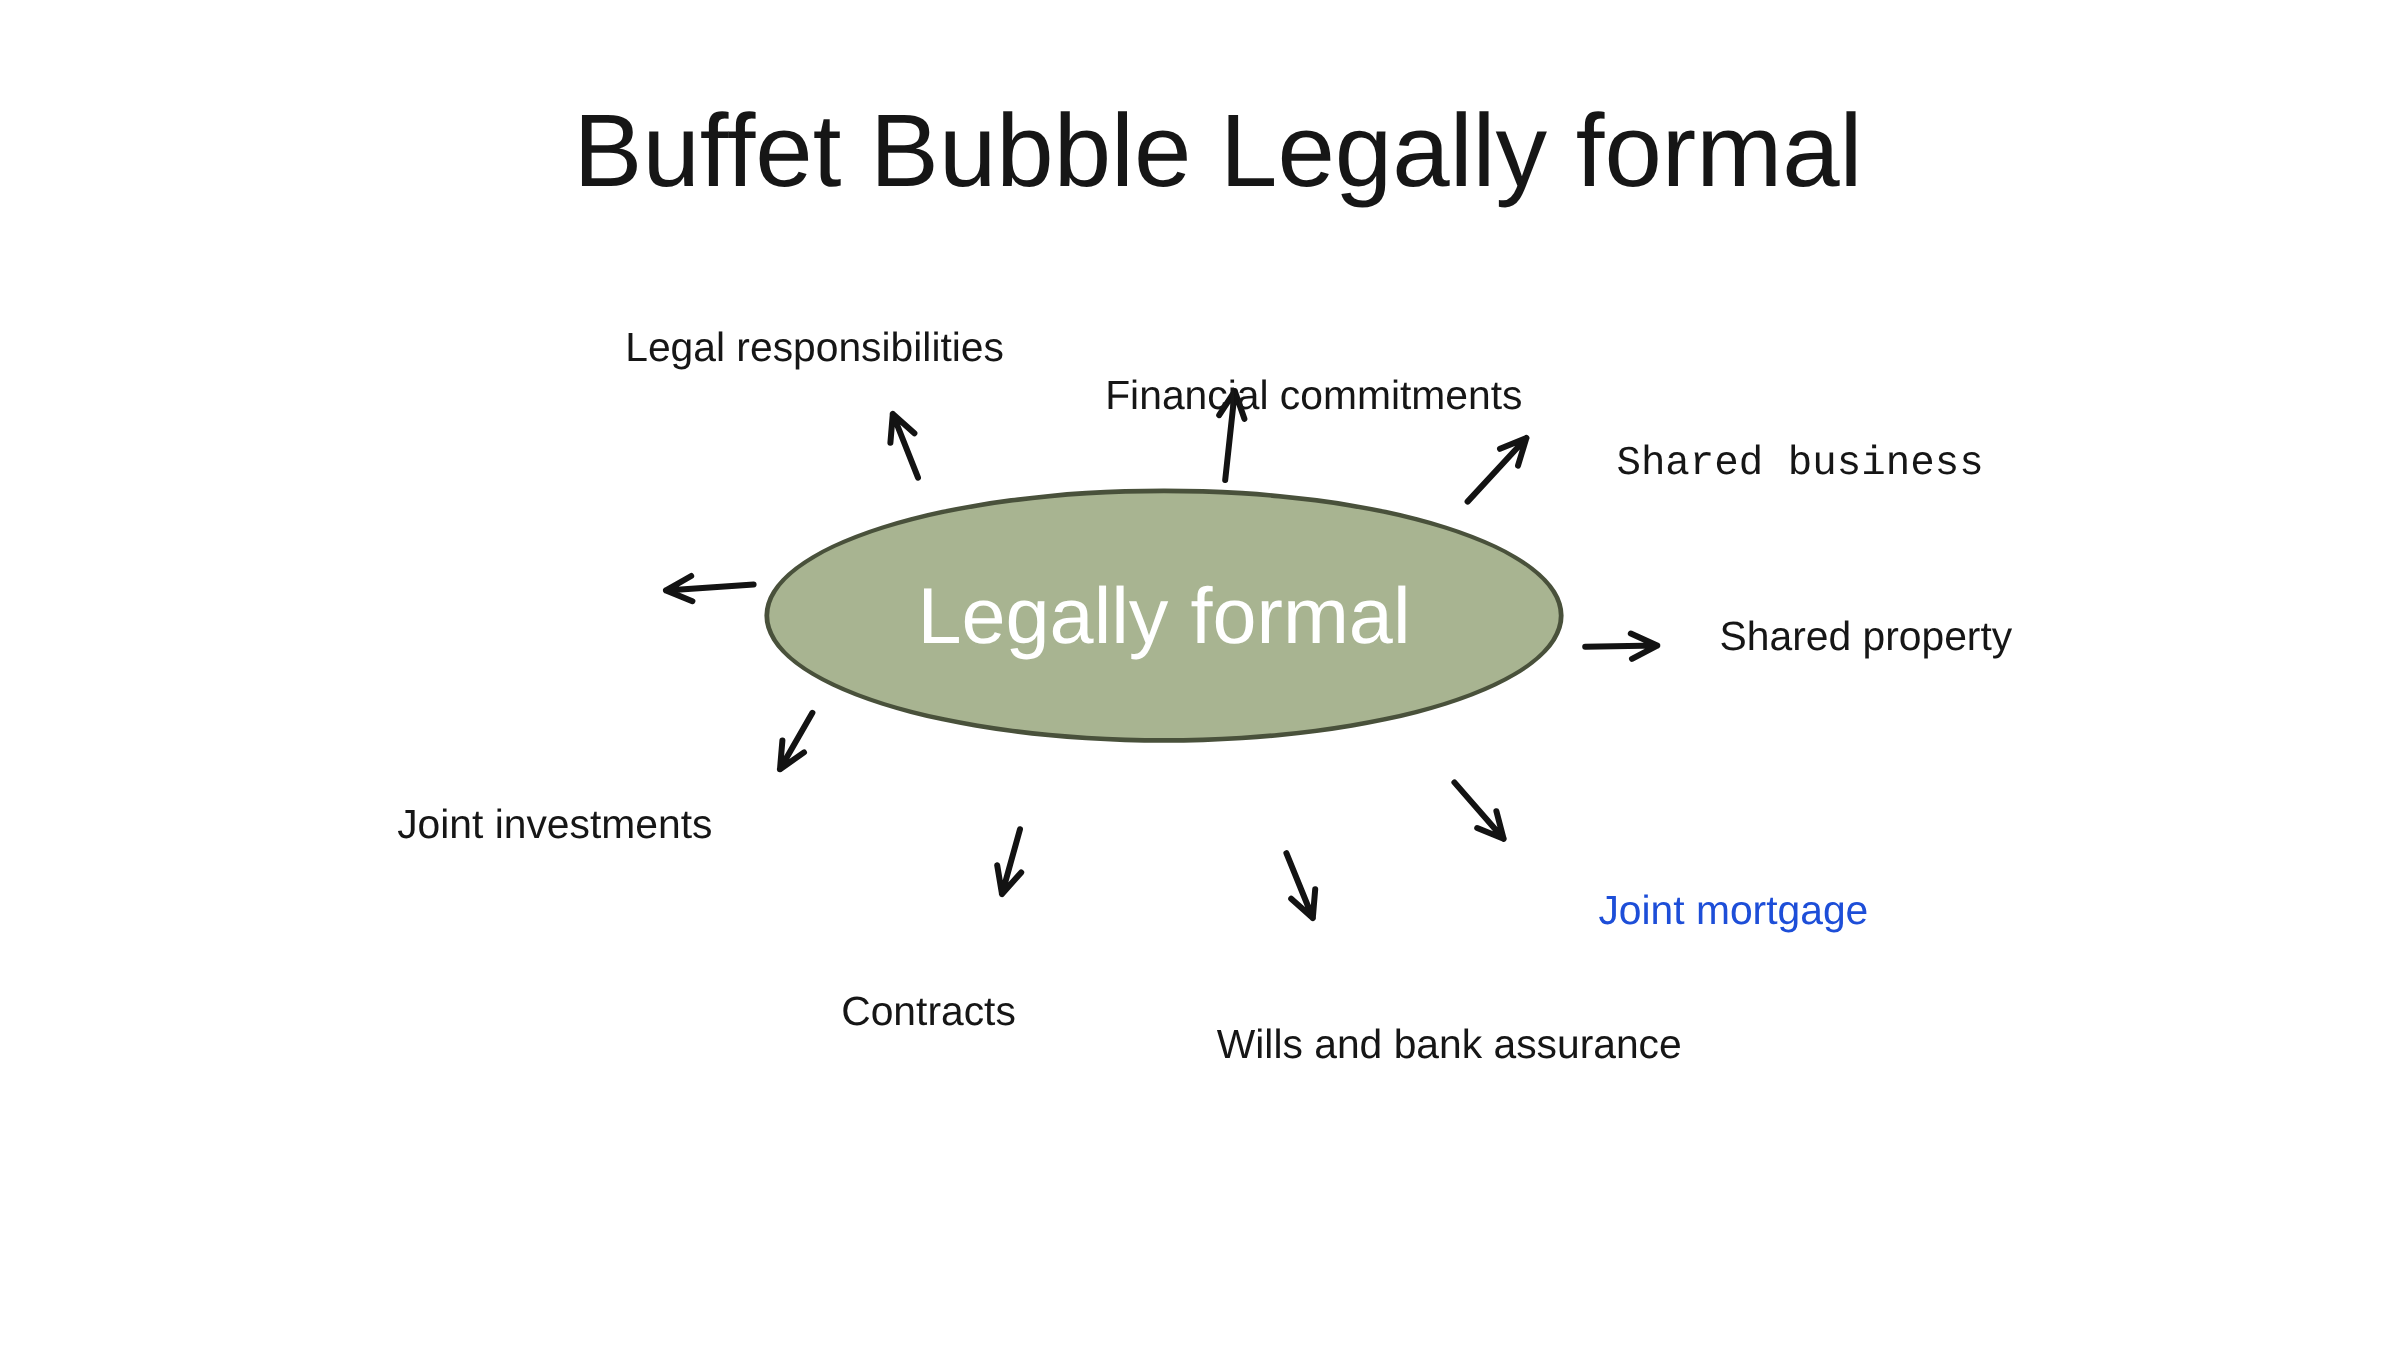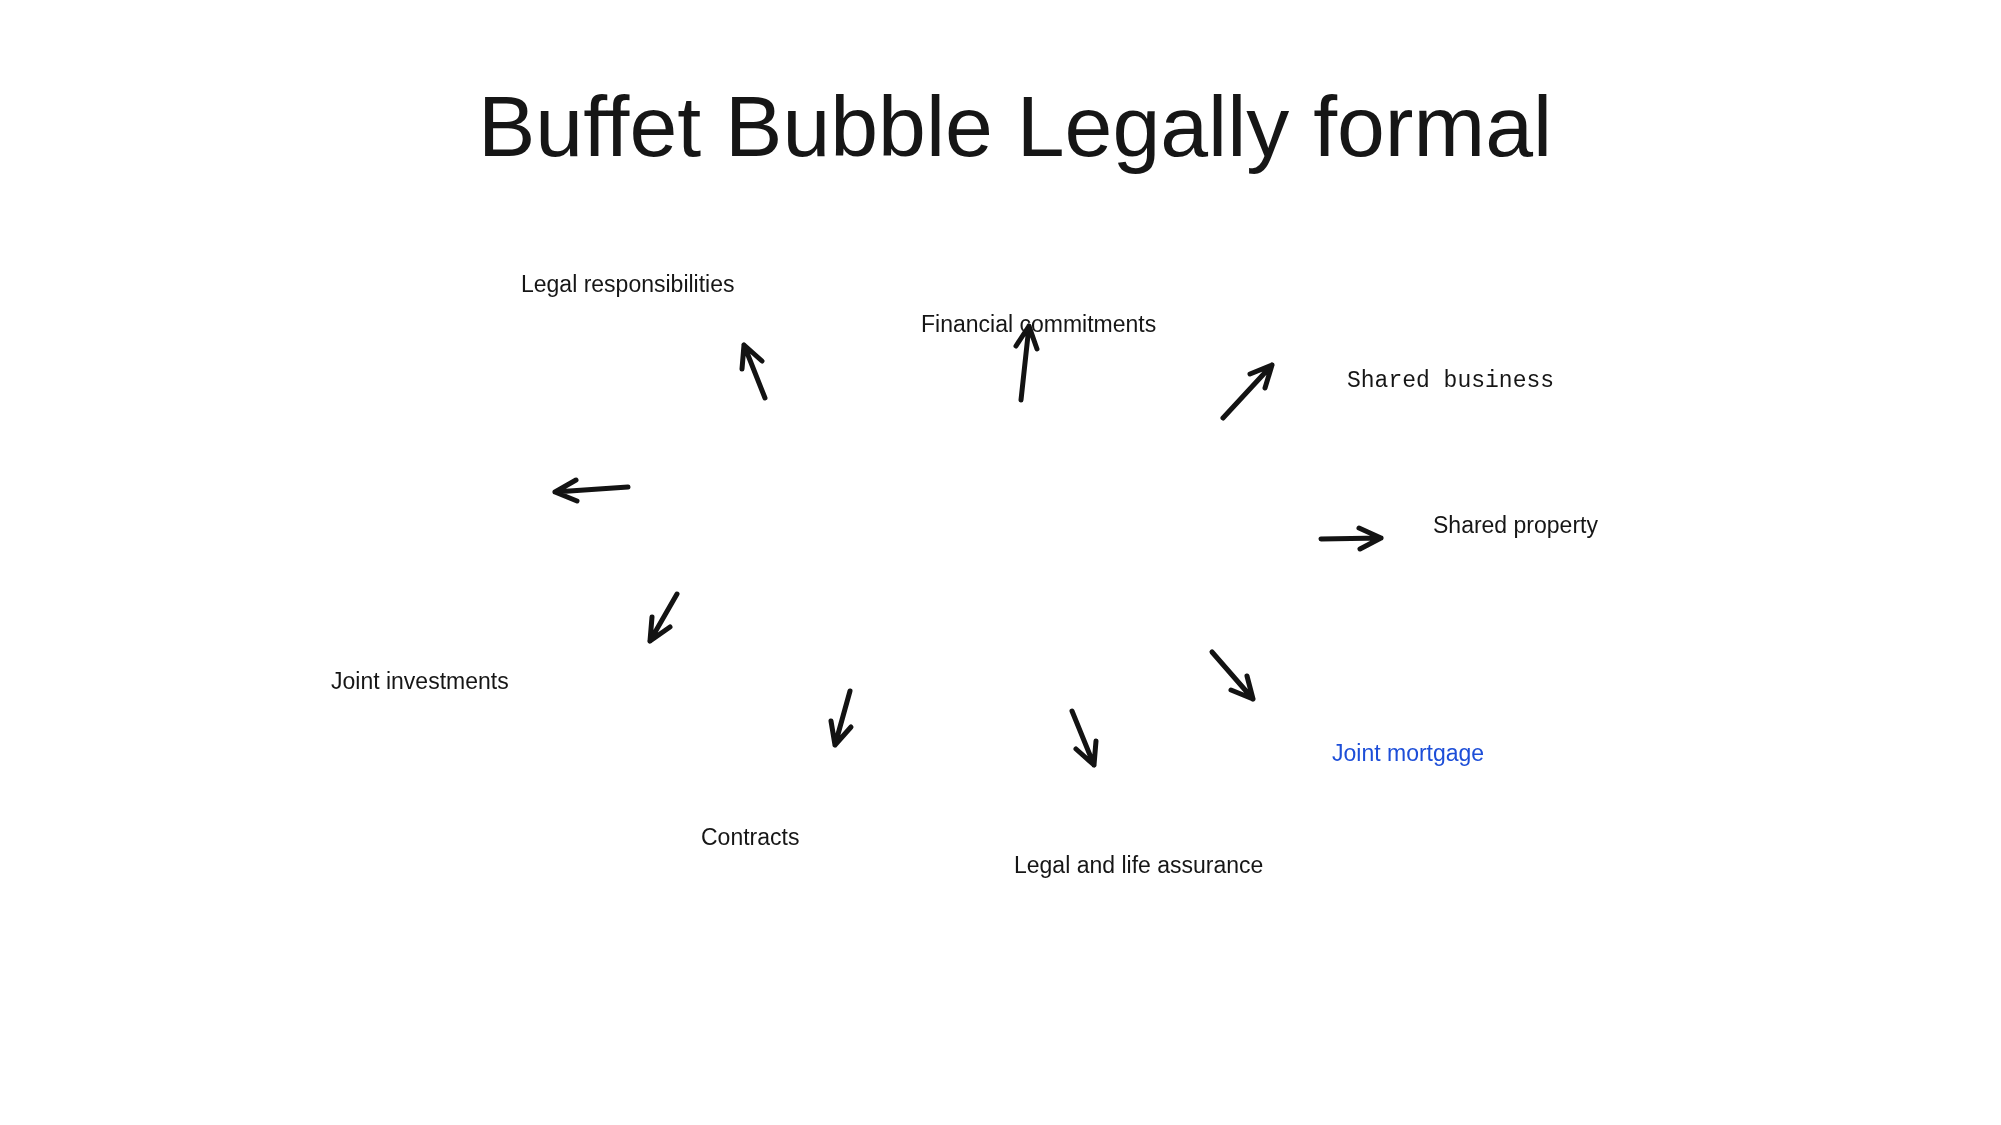--- a/index.html
+++ b/index.html
@@ -51,21 +51,21 @@
     justify-content: center;
   }
   #center-bubble .bubble-label {
     font-size: 66px;
     line-height: 1;
     white-space: nowrap;
     color: #ffffff;
   }
   .node-label {
     position: absolute;
-    font-size: 23px;
+    font-size: 34px;
     line-height: 1;
     white-space: nowrap;
     color: #161616;
     text-align: center;
   }
 </style>
 </head>
 <body>
 
 <div id="slide" style="background: rgb(255, 255, 255);">
@@ -77,31 +77,34 @@
     <path d="M1021,400 L1029,326 M1029,326 L1016,346 M1029,326 L1037,349" style="stroke: rgb(19, 19, 19);"></path>
     <path d="M1223,418 L1272,365 M1272,365 L1250,374 M1272,365 L1265,388" style="stroke: rgb(19, 19, 19);"></path>
     <path d="M628,487 L555,492 M555,492 L577,501 M555,492 L576,480" style="stroke: rgb(19, 19, 19);"></path>
     <path d="M1321,539 L1381,538 M1381,538 L1359,528 M1381,538 L1360,549" style="stroke: rgb(19, 19, 19);"></path>
     <path d="M677,594 L650,641 M650,641 L670,627 M650,641 L652,617" style="stroke: rgb(19, 19, 19);"></path>
     <path d="M850,691 L835,745 M835,745 L851,727 M835,745 L831,721" style="stroke: rgb(19, 19, 19);"></path>
     <path d="M1072,711 L1094,765 M1094,765 L1096,741 M1094,765 L1076,749" style="stroke: rgb(19, 19, 19);"></path>
     <path d="M1212,652 L1253,699 M1253,699 L1247,676 M1253,699 L1231,690" style="stroke: rgb(19, 19, 19);"></path>
   </svg>
 
+  <div id="center-bubble" style="background: rgb(168, 180, 145); border-color: rgb(73, 81, 59);">
+    <span class="bubble-label" style="color: rgb(255, 255, 255);">Legally formal</span>
+  </div>
 
   <div class="node-label" style="left: 521px; top: 273px; color: rgb(22, 22, 22);">Legal responsibilities</div>
 
   <div class="node-label" style="left: 921px; top: 271px; color: rgb(22, 22, 22); margin-top: 42px;">Financial commitments</div>
 
   <div class="node-label" style="left: 1347px; top: 370px; color: rgb(22, 22, 22); font-family: Liberation Mono, monospace;">Shared business</div>
 
   <div class="node-label" style="left: 1433px; top: 514px; color: rgb(22, 22, 22);">Shared property</div>
 
   <div class="node-label" style="left: 1332px; top: 726px; color: #1d4ed8; margin-top: 16px;">Joint mortgage</div>
 
-  <div class="node-label" style="left: 1014px; top: 854px; color: rgb(22, 22, 22);">Legal and life assurance</div>
+  <div class="node-label" style="left: 1014px; top: 854px; color: rgb(22, 22, 22);">Wills and bank assurance</div>
 
   <div class="node-label" style="left: 701px; top: 826px; color: rgb(22, 22, 22);">Contracts</div>
 
   <div class="node-label" style="left: 331px; top: 670px; color: rgb(22, 22, 22);">Joint investments</div>
 
 
 </div>
 
 </body></html>

